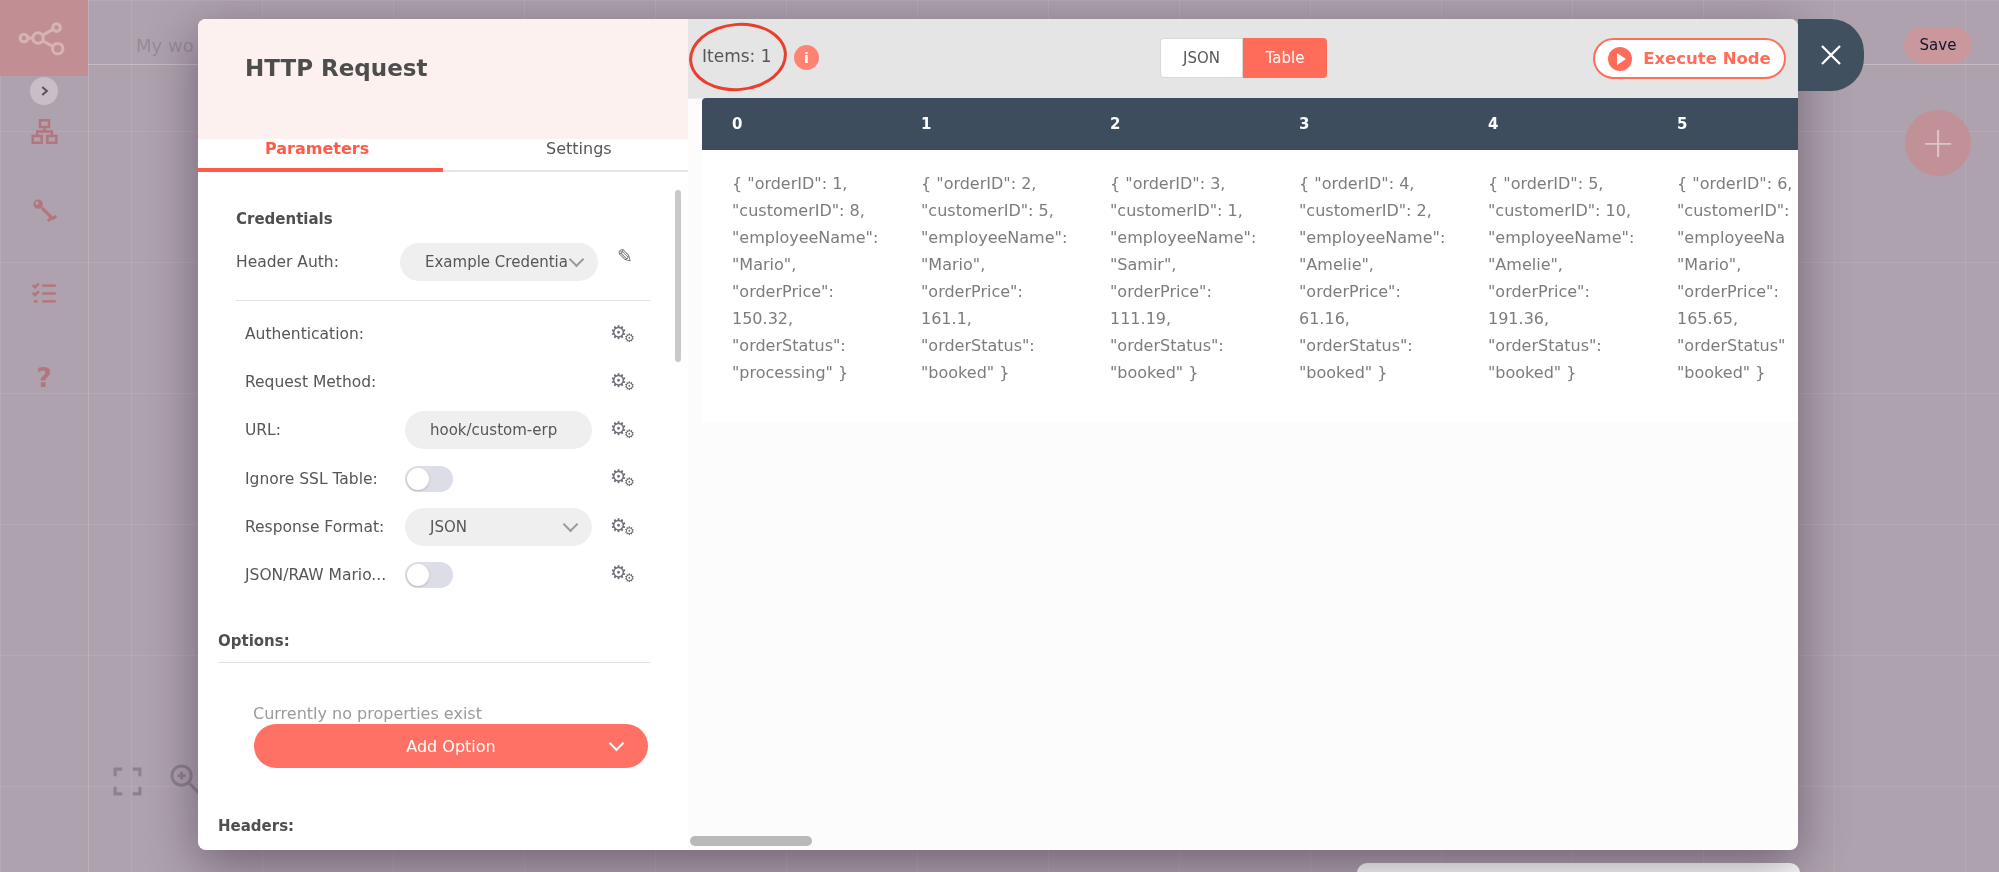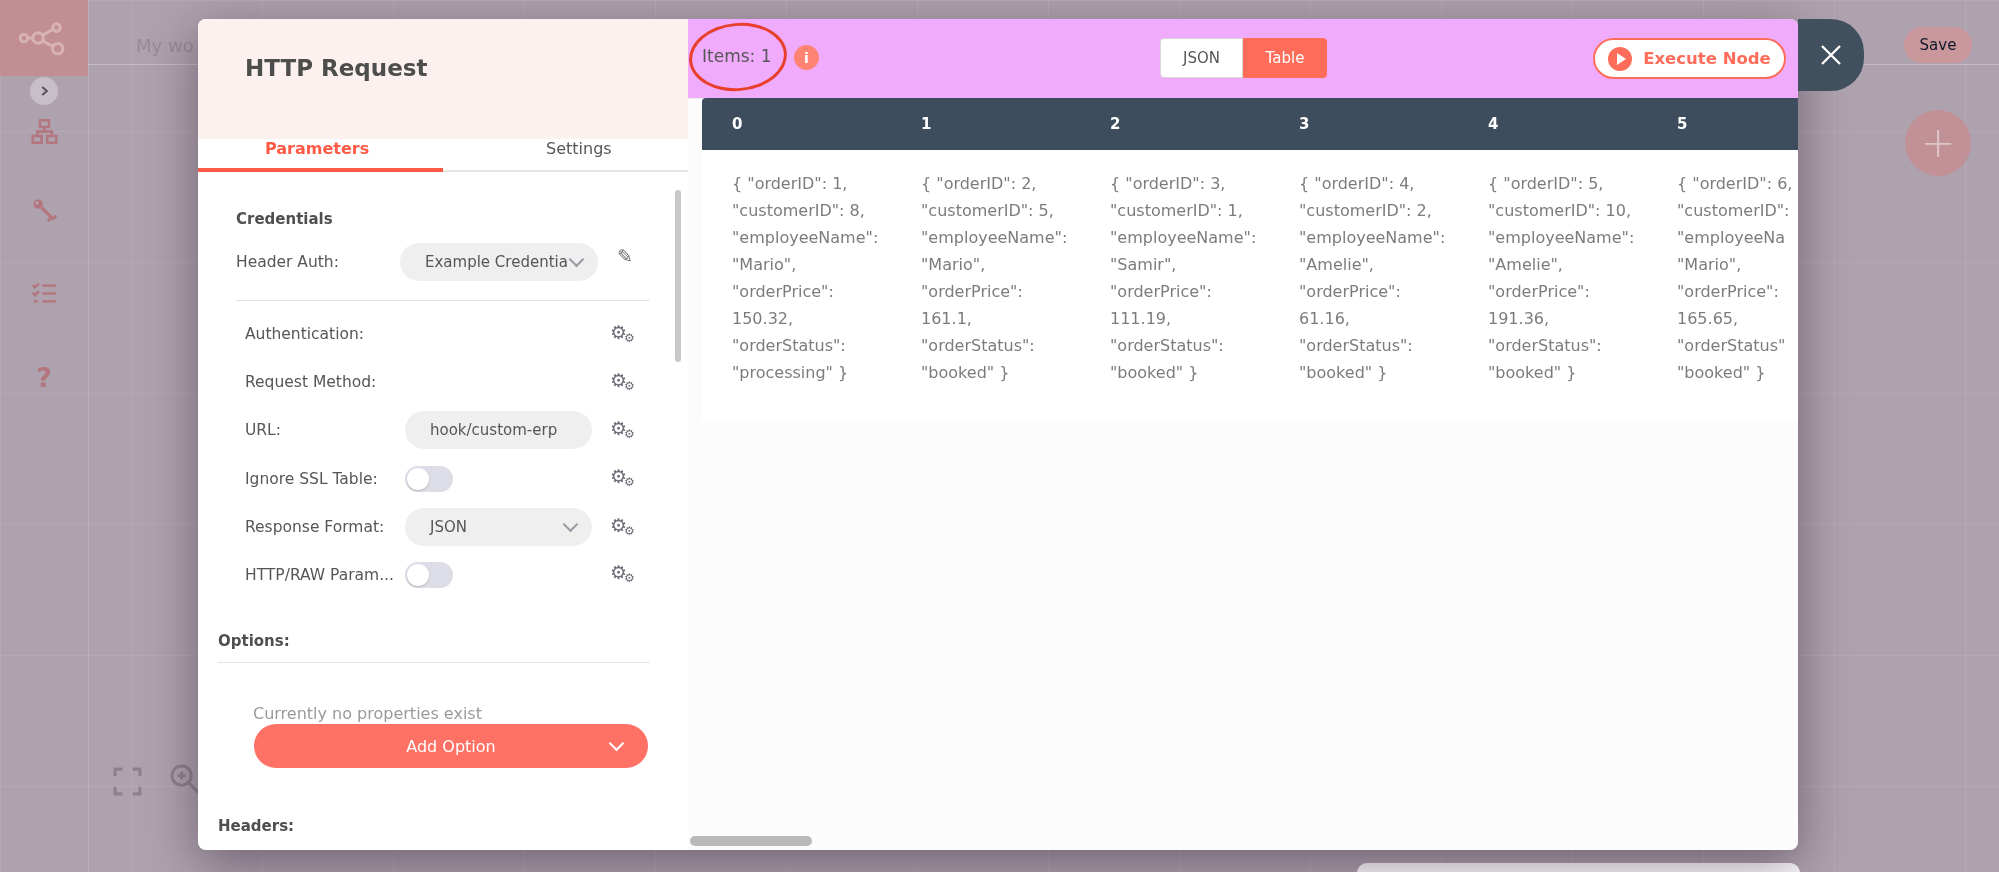--- a/index.html
+++ b/index.html
@@ -40,21 +40,21 @@
   .cogs{position:absolute;width:28px;height:28px;color:#6c6c76;}
   .cog-big{position:absolute;left:0;top:-3px;font-size:19px;}
   .cog-small{position:absolute;left:14px;top:7px;font-size:12px;}
   .pencil{position:absolute;font-size:19px;color:#6e6e6e;}
   .empty-text{position:absolute;font-size:16px;color:#9a9a9a;}
   .add-option{position:absolute;left:56px;top:705px;width:394px;height:44px;border-radius:22px;background:#ff7164;color:#fff;font-size:16px;display:flex;align-items:center;justify-content:center;}
   .add-option .chev{border-color:#fff;position:absolute;right:26px;top:19px;}
   .vscroll{position:absolute;left:477px;top:171px;width:6px;height:172px;border-radius:3px;background:#c9c9c9;}
   
   .panel-right{position:absolute;left:490px;top:0;width:1110px;height:831px;background:#fcfcfc;border-radius:0 8px 8px 0;overflow:hidden;}
-  .out-header{position:absolute;left:0;top:0;width:1110px;height:79px;background:#f0abfc;border-bottom:1px solid #ededed;}
+  .out-header{position:absolute;left:0;top:0;width:1110px;height:79px;background:#e5e5e5;border-bottom:1px solid #ededed;}
   .items-label{position:absolute;left:14px;top:27px;font-size:17px;color:#565656;}
   .annotation-ellipse{position:absolute;left:1px;top:4px;width:92px;height:62px;border:3px solid #e8402c;border-radius:50%;transform:rotate(-5deg);pointer-events:none;}
   .info-icon{position:absolute;left:106px;top:26px;width:25px;height:25px;border-radius:50%;background:#ff8373;color:#fff;font-size:14px;font-weight:bold;display:flex;align-items:center;justify-content:center;}
   .seg{position:absolute;top:19px;height:40px;box-sizing:border-box;display:flex;align-items:center;justify-content:center;font-size:15px;}
   .seg-json{left:472px;width:83px;background:#fff;border:1px solid #d8d8d8;border-radius:4px 0 0 4px;color:#565656;}
   .seg-table{left:555px;width:84px;background:#ff6d5a;border-radius:0 4px 4px 0;color:#fff;}
   .execute-btn{position:absolute;left:905px;top:19px;width:193px;height:41px;box-sizing:border-box;border:2px solid #ff6d5a;border-radius:21px;background:#fff;color:#ff6d5a;font-size:16.5px;font-weight:600;display:flex;align-items:center;justify-content:center;gap:11px;}
   .play-icon{width:24px;height:24px;border-radius:50%;background:#ff6d5a;display:flex;align-items:center;justify-content:center;}
   .play-icon i{display:block;width:0;height:0;border-left:9px solid #fff;border-top:6px solid transparent;border-bottom:6px solid transparent;margin-left:3px;}
   .table-header{position:absolute;left:14px;top:79px;width:1134px;height:52px;background:#3d4d5d;display:flex;border-radius:4px 4px 0 0;}
@@ -191,21 +191,21 @@
       <div class="fld-label" style="left:47px;top:499px">Response Format:</div>
       <div class="pill" style="left:207px;top:489px;width:187px">
         <span>JSON</span>
         <span class="chev"></span>
       </div>
       <span class="cogs" style="left:412px;top:498px">
           <span class="cog-big">⚙</span>
           <span class="cog-small">⚙</span>
         </span>
 
-      <div class="fld-label" style="left:47px;top:547px">HTTP/RAW Param...</div>
+      <div class="fld-label" style="left:47px;top:547px">JSON/RAW Mario...</div>
       <div class="toggle" style="left:207px;top:543px">
           <span class="knob"></span>
         </div>
       <span class="cogs" style="left:412px;top:545px">
           <span class="cog-big">⚙</span>
           <span class="cog-small">⚙</span>
         </span>
 
       <div class="sec-label" style="left:20px;top:613px">Options:</div>
       <div class="divider" style="left:20px;top:643px;width:432px"></div>

